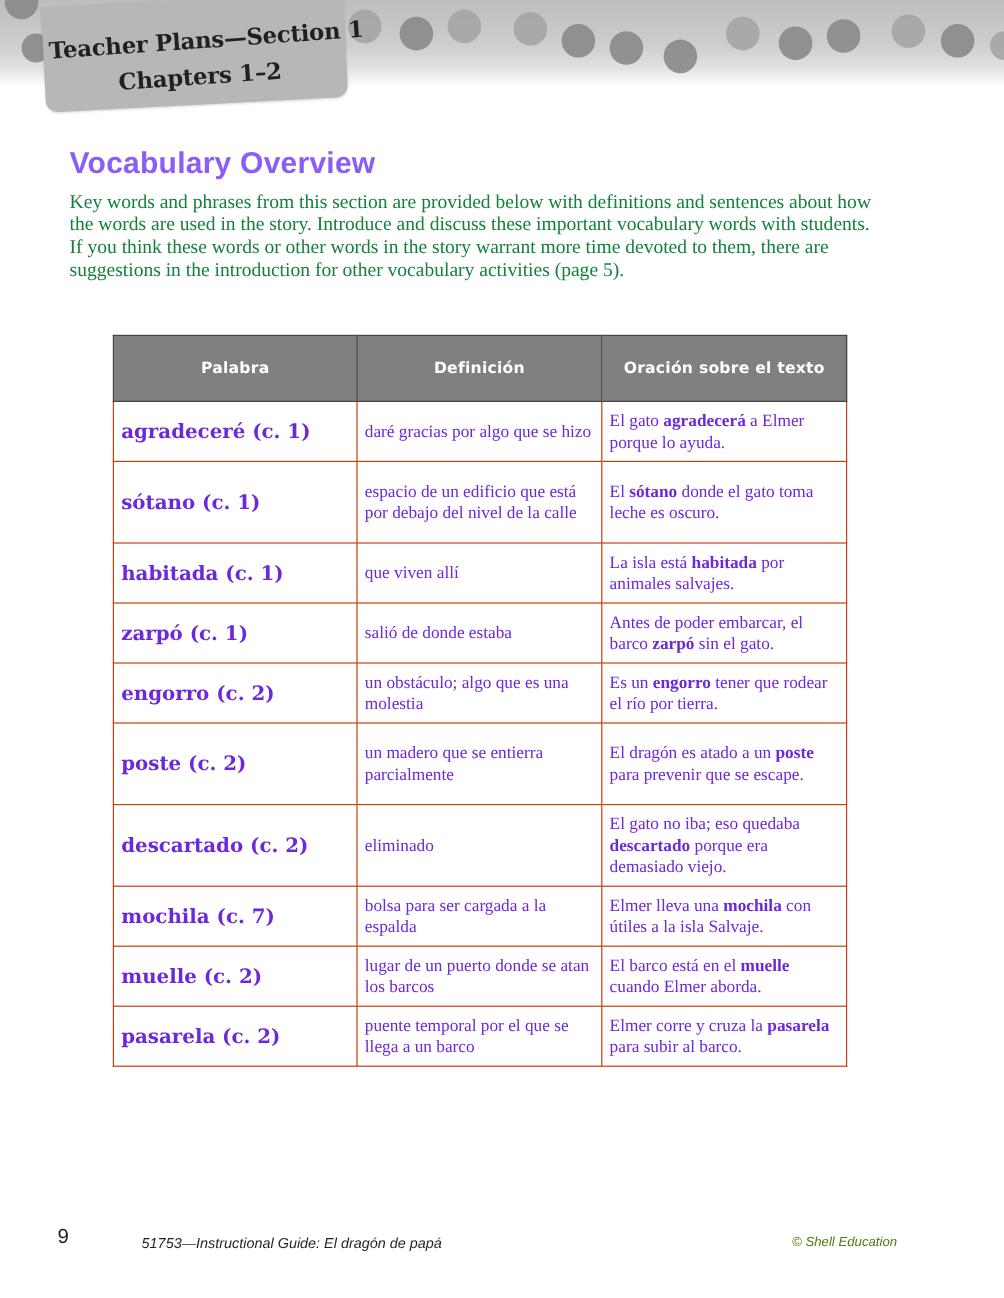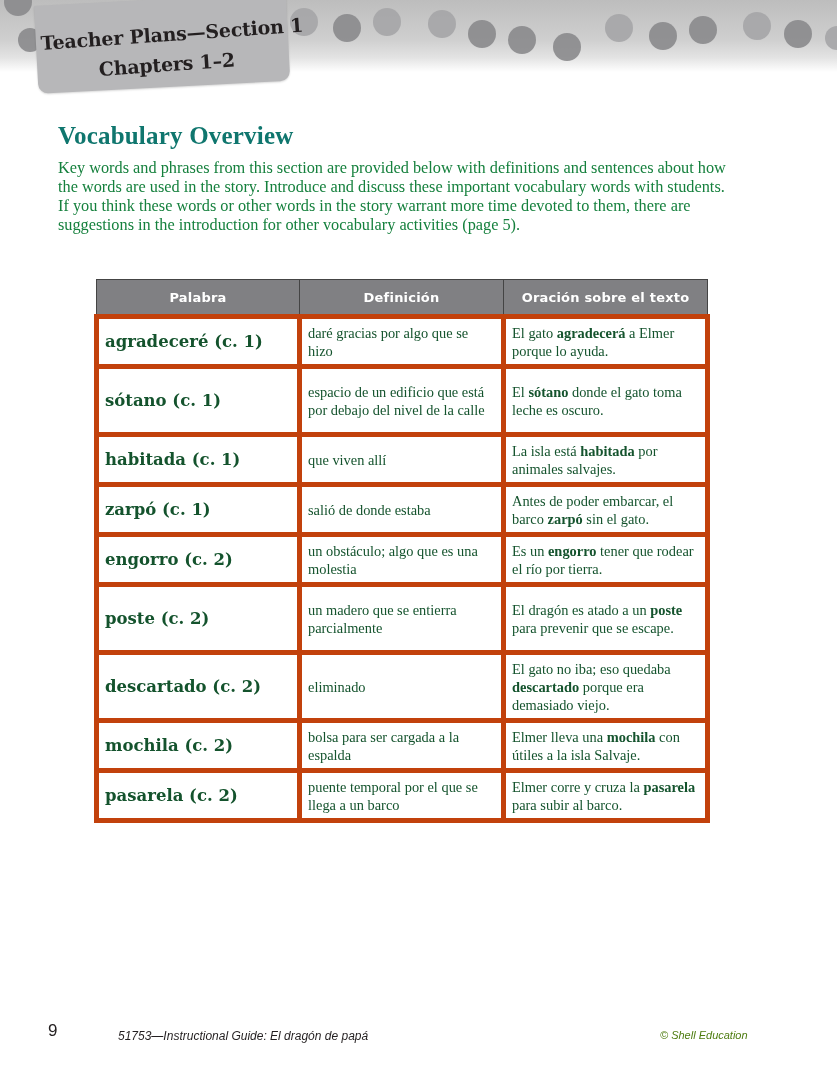--- a/index.html
+++ b/index.html
@@ -17,31 +17,31 @@
          transform: rotate(-3deg); transform-origin: left top;
          box-shadow: 0 1px 2px rgba(0,0,0,0.15); }
   .tab-line1 { position: absolute; left: 40px; top: 32px; font-family: "DejaVu Serif", serif;
                font-size: 19px; font-weight: bold; color: #231f20; transform: rotate(-4deg);
                transform-origin: left top; white-space: nowrap; letter-spacing: -0.2px; }
   .tab-line2 { position: absolute; left: 98px; top: 58px; font-family: "DejaVu Serif", serif;
                font-size: 19px; font-weight: bold; color: #231f20; transform: rotate(-4deg);
                transform-origin: left top; white-space: nowrap; letter-spacing: -0.2px; }
 
   .title { position: absolute; left: 58px; top: 122px; font-size: 25px; font-weight: bold;
-           font-family: Liberation Serif, serif; color: #0f766e; letter-spacing: 0.2px; }
+           font-family: Liberation Sans, sans-serif; color: #8b5cf6; letter-spacing: 0.2px; }
   .intro { position: absolute; left: 58px; top: 158px; width: 680px; font-family: "Liberation Serif", serif;
            font-size: 16.3px; line-height: 19px; color: #15803d; }
 
   table.vocab { position: absolute; left: 94px; top: 279px; width: 611px; border-collapse: collapse;
                 table-layout: fixed; }
   table.vocab th { background: #808083; color: #ffffff; font-family: "DejaVu Sans", sans-serif;
-                   font-size: 13px; font-weight: bold; height: 30px; padding: 2px; border: 1px solid #444;
+                   font-size: 13px; font-weight: bold; height: 30px; padding: 12px; border: 1px solid #444;
                    letter-spacing: 0.2px; }
-  table.vocab td { border: 5px solid #c2410c; vertical-align: middle; padding: 3px 6px;
-                   font-family: "Liberation Serif", serif; font-size: 14.4px; line-height: 18px; color: #14532d; }
+  table.vocab td { border: 1px solid #c2410c; vertical-align: middle; padding: 3px 6px;
+                   font-family: "Liberation Serif", serif; font-size: 14.4px; line-height: 18px; color: #6d28d9; }
   table.vocab td.word { font-family: "DejaVu Serif", serif; font-size: 16.5px; font-weight: bold; padding-left: 6px; }
   col.c1 { width: 203px; } col.c2 { width: 204px; } col.c3 { width: 204px; }
   b.kw { font-weight: bold; }
 
   .footer-page { position: absolute; left: 48px; top: 1021px; font-family: "Liberation Sans", sans-serif;
                  font-size: 17px; color: #231f20; }
   .footer-guide { position: absolute; left: 118px; top: 1029px; font-family: "Liberation Sans", sans-serif;
                   font-size: 12px; font-style: italic; color: #231f20; }
   .footer-copy { position: absolute; left: 660px; top: 1029px; font-family: "Liberation Sans", sans-serif;
                  font-size: 11px; font-style: italic; color: #4d7c0f; }
@@ -117,23 +117,28 @@
         <td class="word">poste (c. 2)</td>
         <td>un madero que se entierra parcialmente</td>
         <td><span>El dragón es atado a un </span><b class="kw">poste</b><span> para prevenir que se escape.</span></td>
       </tr>
       <tr style="height: 68px;">
         <td class="word">descartado (c. 2)</td>
         <td>eliminado</td>
         <td><span>El gato no iba; eso quedaba </span><b class="kw">descartado</b><span> porque era demasiado viejo.</span></td>
       </tr>
       <tr style="height: 50px;">
-        <td class="word">mochila (c. 2)</td>
+        <td class="word">mochila (c. 7)</td>
         <td>bolsa para ser cargada a la espalda</td>
         <td><span>Elmer lleva una </span><b class="kw">mochila</b><span> con útiles a la isla Salvaje.</span></td>
+      </tr>
+      <tr style="height: 50px;">
+        <td class="word">muelle (c. 2)</td>
+        <td>lugar de un puerto donde se atan los barcos</td>
+        <td><span>El barco está en el </span><b class="kw">muelle</b><span> cuando Elmer aborda.</span></td>
       </tr>
       <tr style="height: 50px;">
         <td class="word">pasarela (c. 2)</td>
         <td>puente temporal por el que se llega a un barco</td>
         <td><span>Elmer corre y cruza la </span><b class="kw">pasarela</b><span> para subir al barco.</span></td>
       </tr>
     </tbody>
 </table>
 
 <div class="footer-page">9</div>

